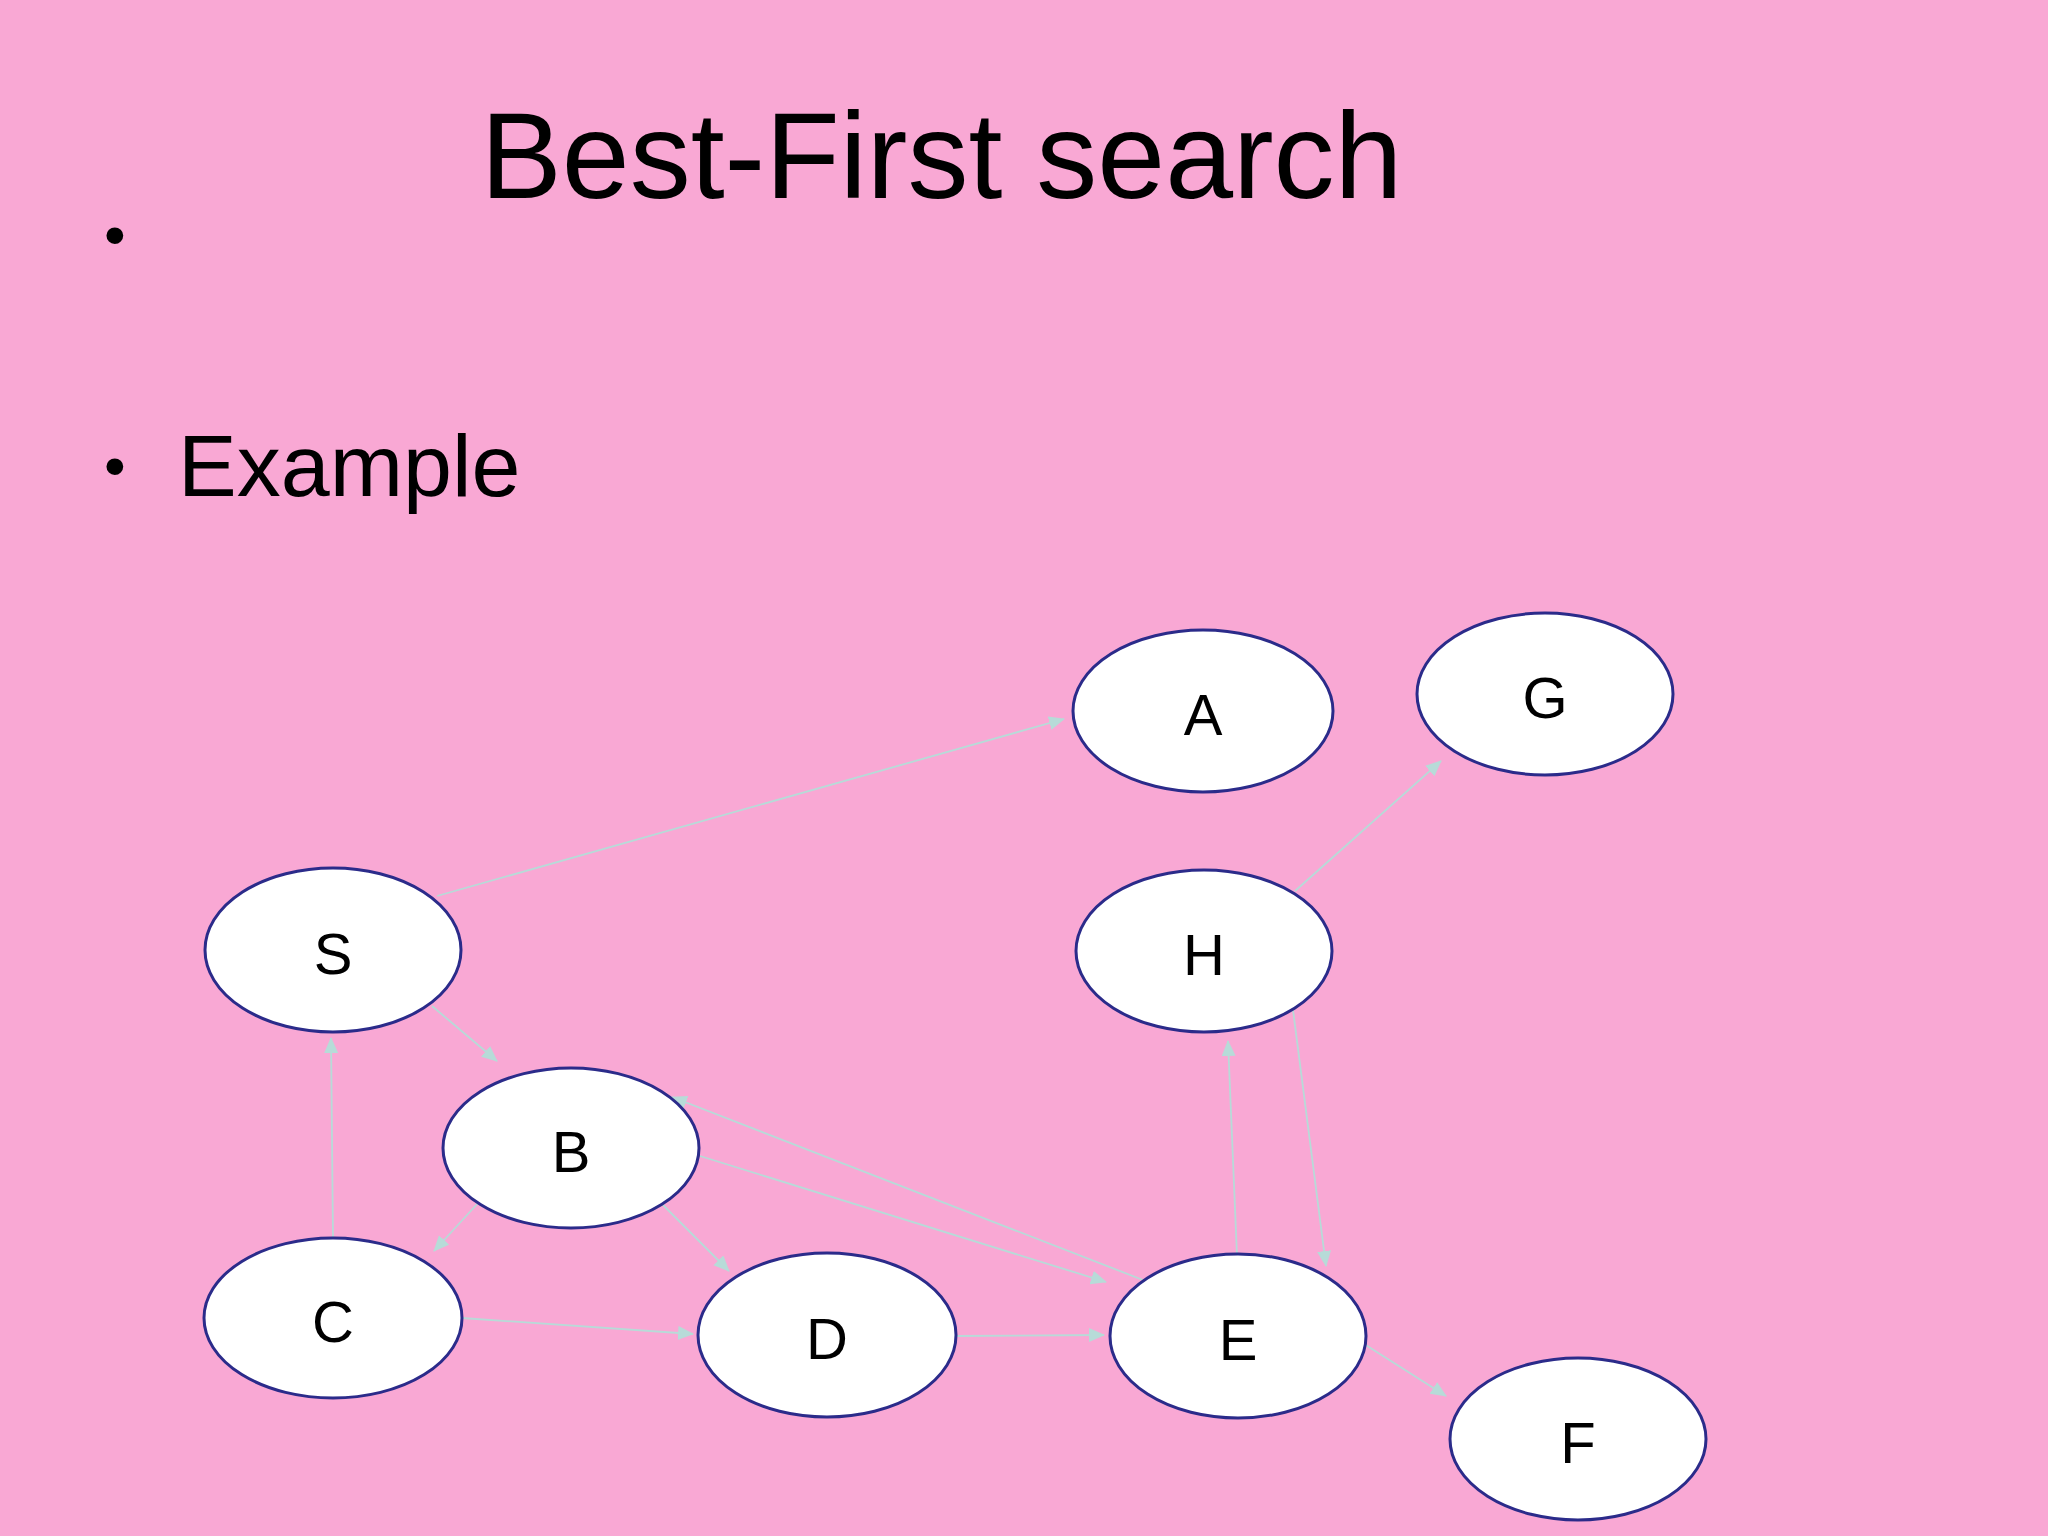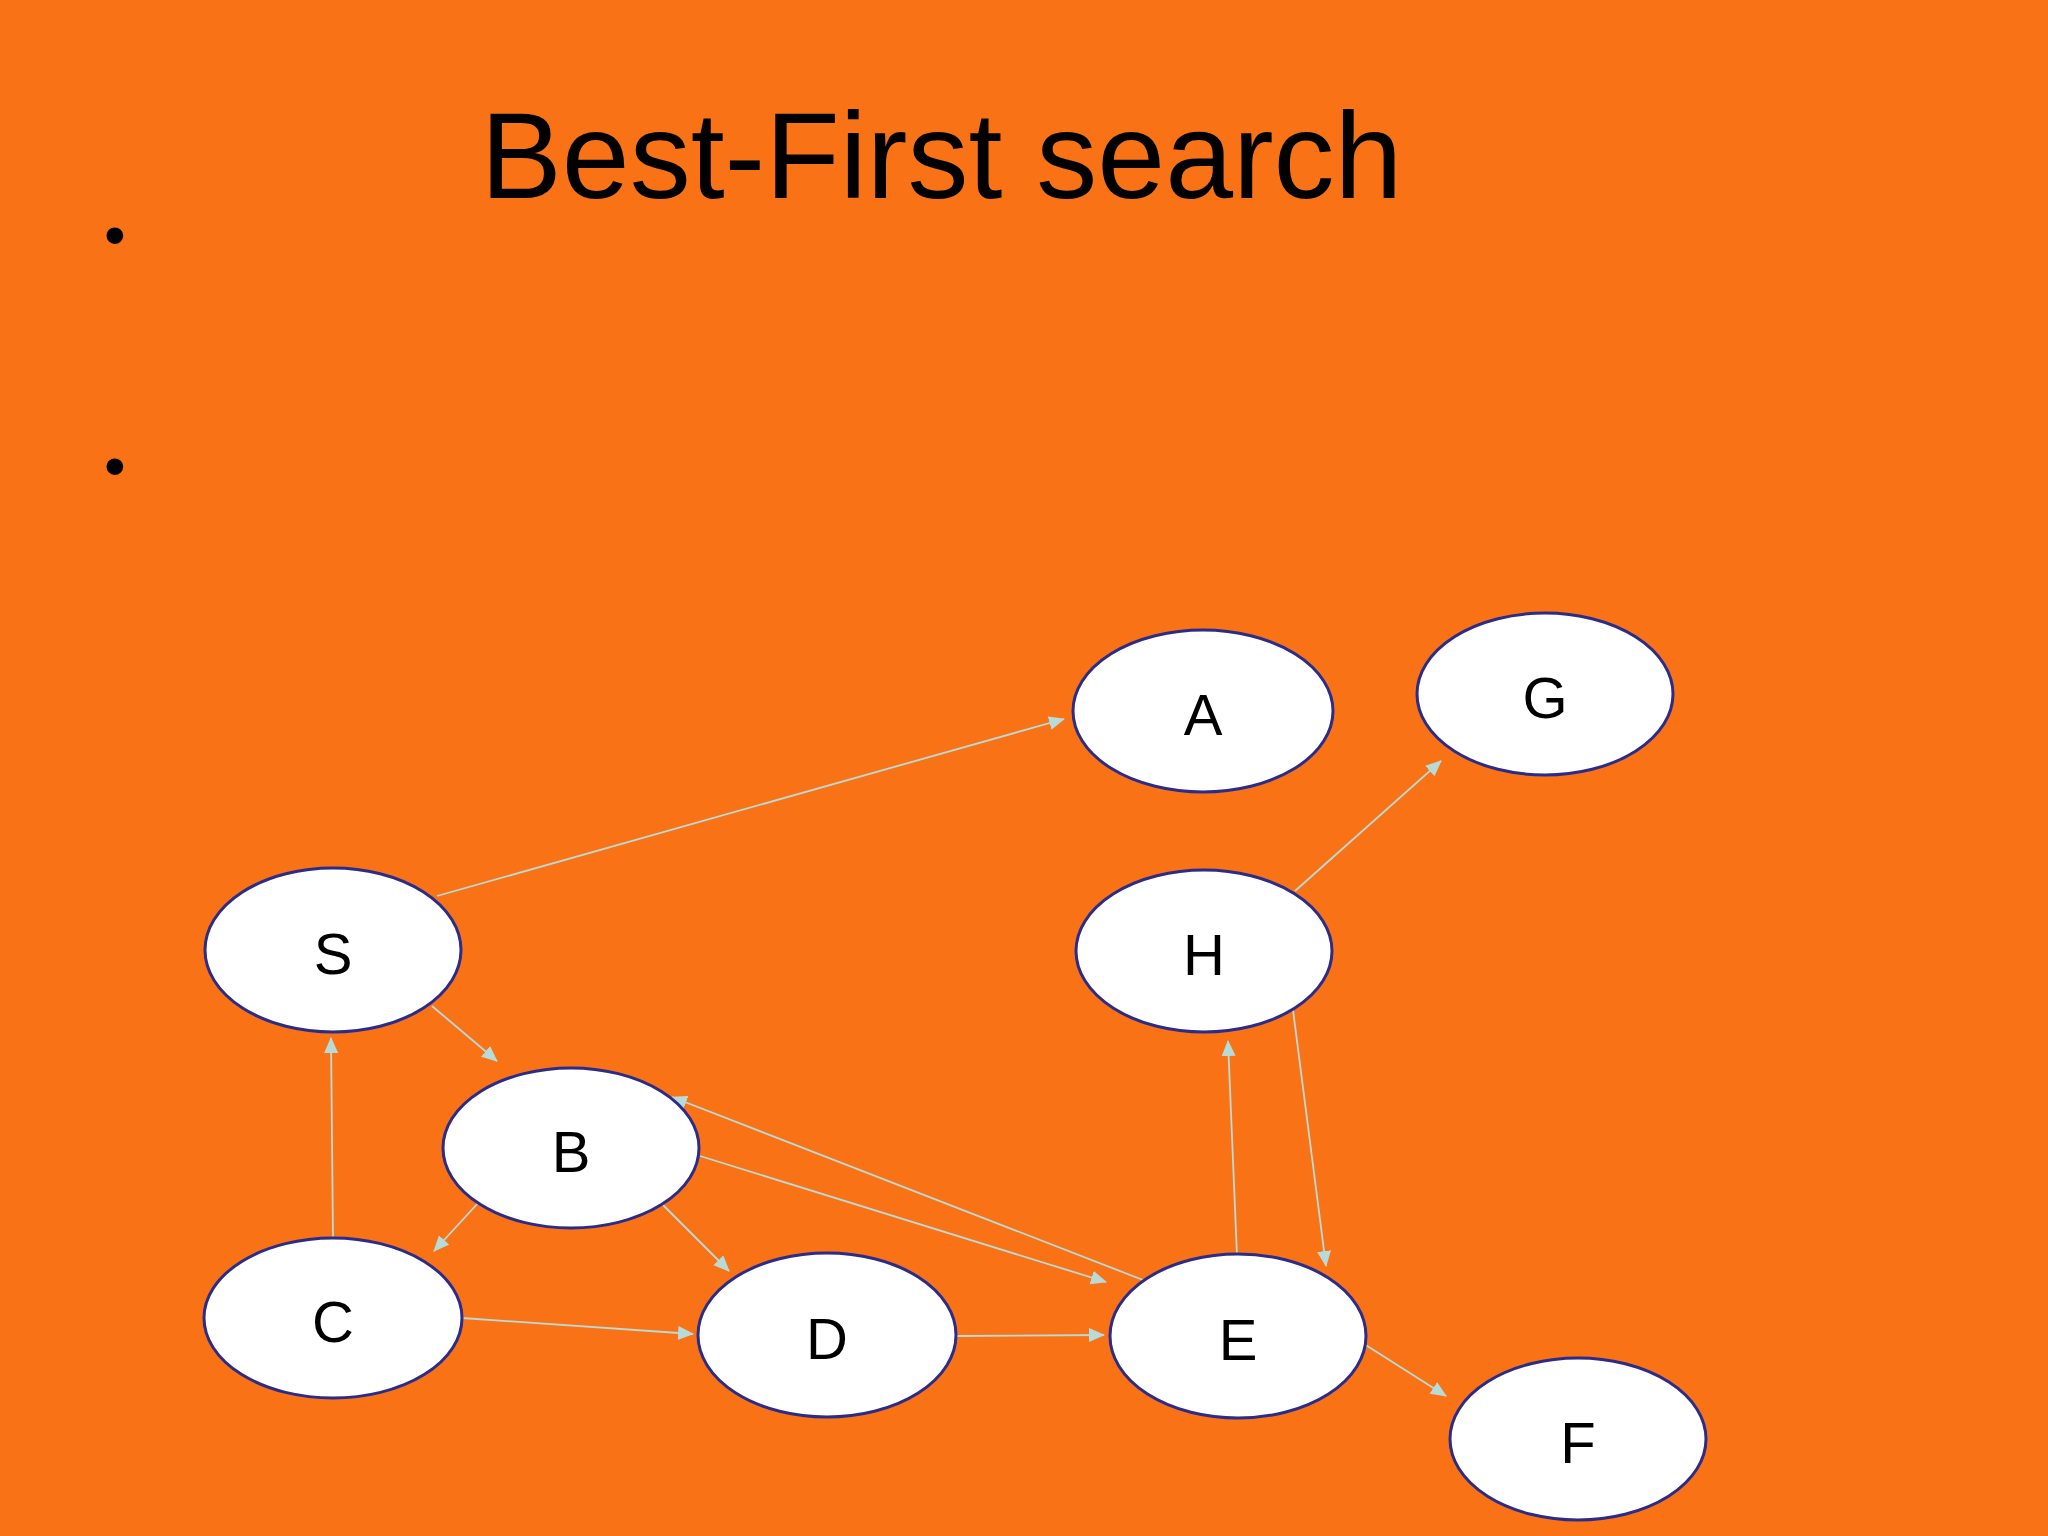--- a/index.html
+++ b/index.html
@@ -1,19 +1,19 @@
 <!DOCTYPE html>
 <html><head>
 <meta charset="utf-8">
 <style>
   html,body{margin:0;padding:0;background:#fff;}
   .slide{
     position:relative;
     width:2048px;height:1536px;
-    background:#f97316;
+    background:#f9a8d4;
     font-family:"Liberation Sans", sans-serif;
     color:#000;
     overflow:hidden;
   }
   .title{
     position:absolute;
     top:10px;left:0;
     width:2048px;
     padding-right:165px;
     box-sizing:border-box;
@@ -56,20 +56,23 @@
   <h1 class="title">Best-First search</h1>
 
   <div class="bullets">
     <div class="bullet-row row-1">
       <span class="dot">•</span>
       <div>
       </div>
     </div>
     <div class="bullet-row row-2">
       <span class="dot">•</span>
+      <div>
+        <div>Example</div>
+      </div>
     </div>
   </div>
 
   <svg id="graph-svg" viewBox="0 0 2048 1536">
       <defs>
         <marker id="arrow" markerUnits="userSpaceOnUse" markerWidth="20" markerHeight="16" refX="15" refY="7" orient="auto">
           <path d="M0,0 L16,7 L0,14 Z" fill="#b7dbd8"></path>
         </marker>
       </defs>
       <line x1="437" y1="896" x2="1064" y2="719" stroke="#b7dbd8" stroke-width="1.8" marker-end="url(#arrow)"></line>

